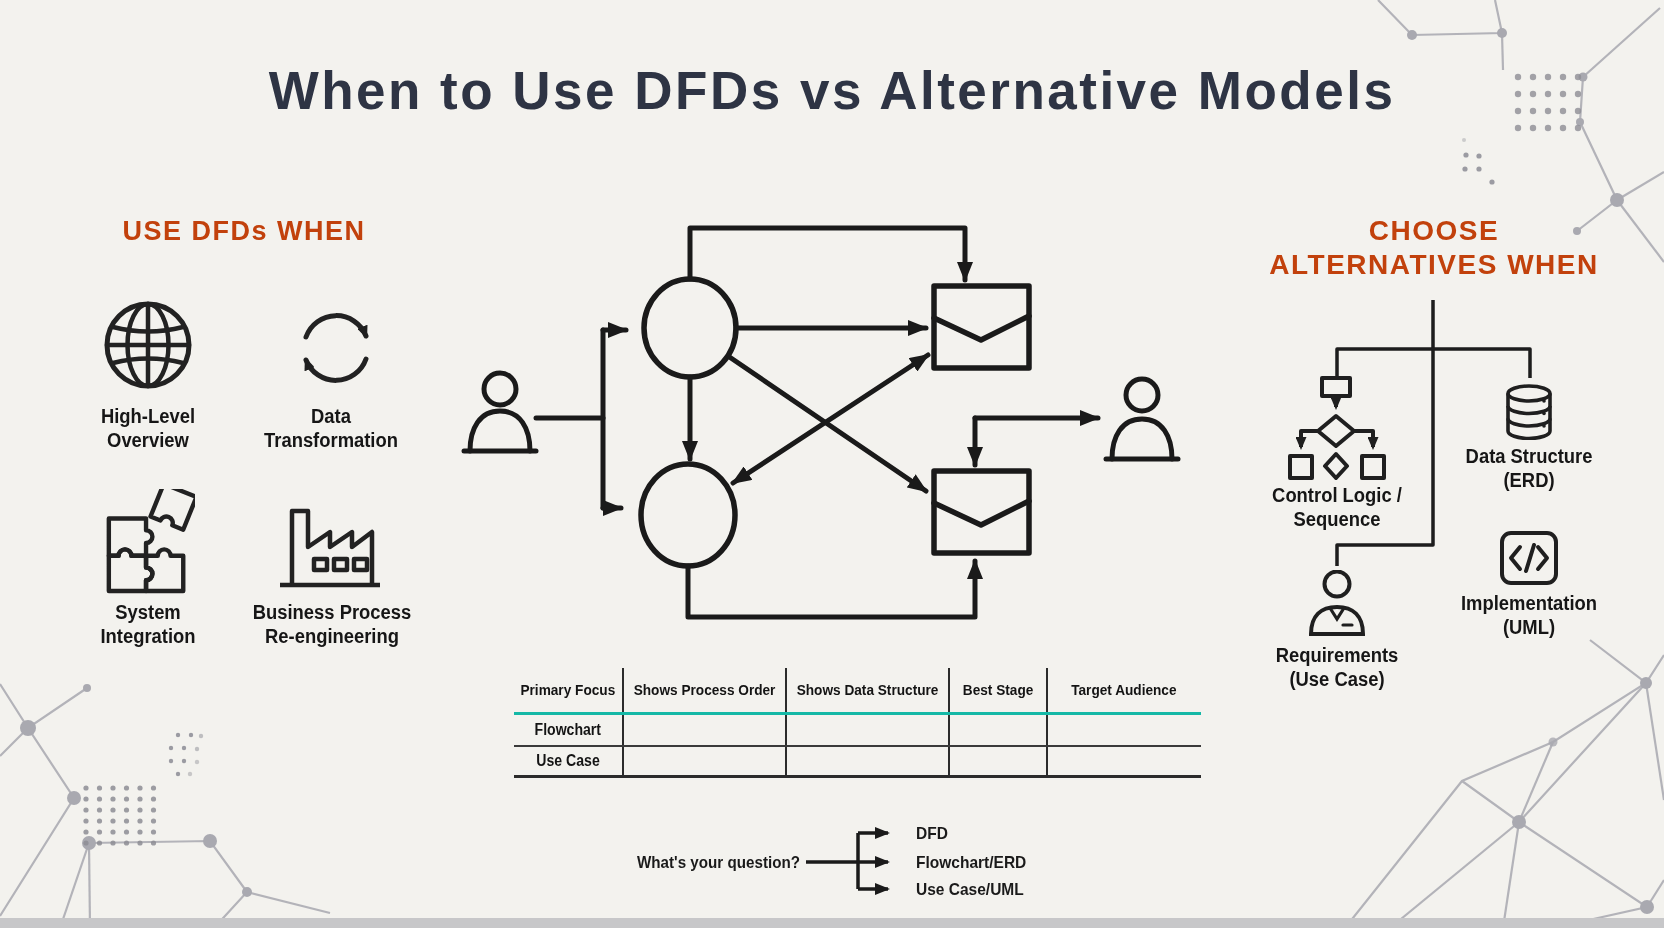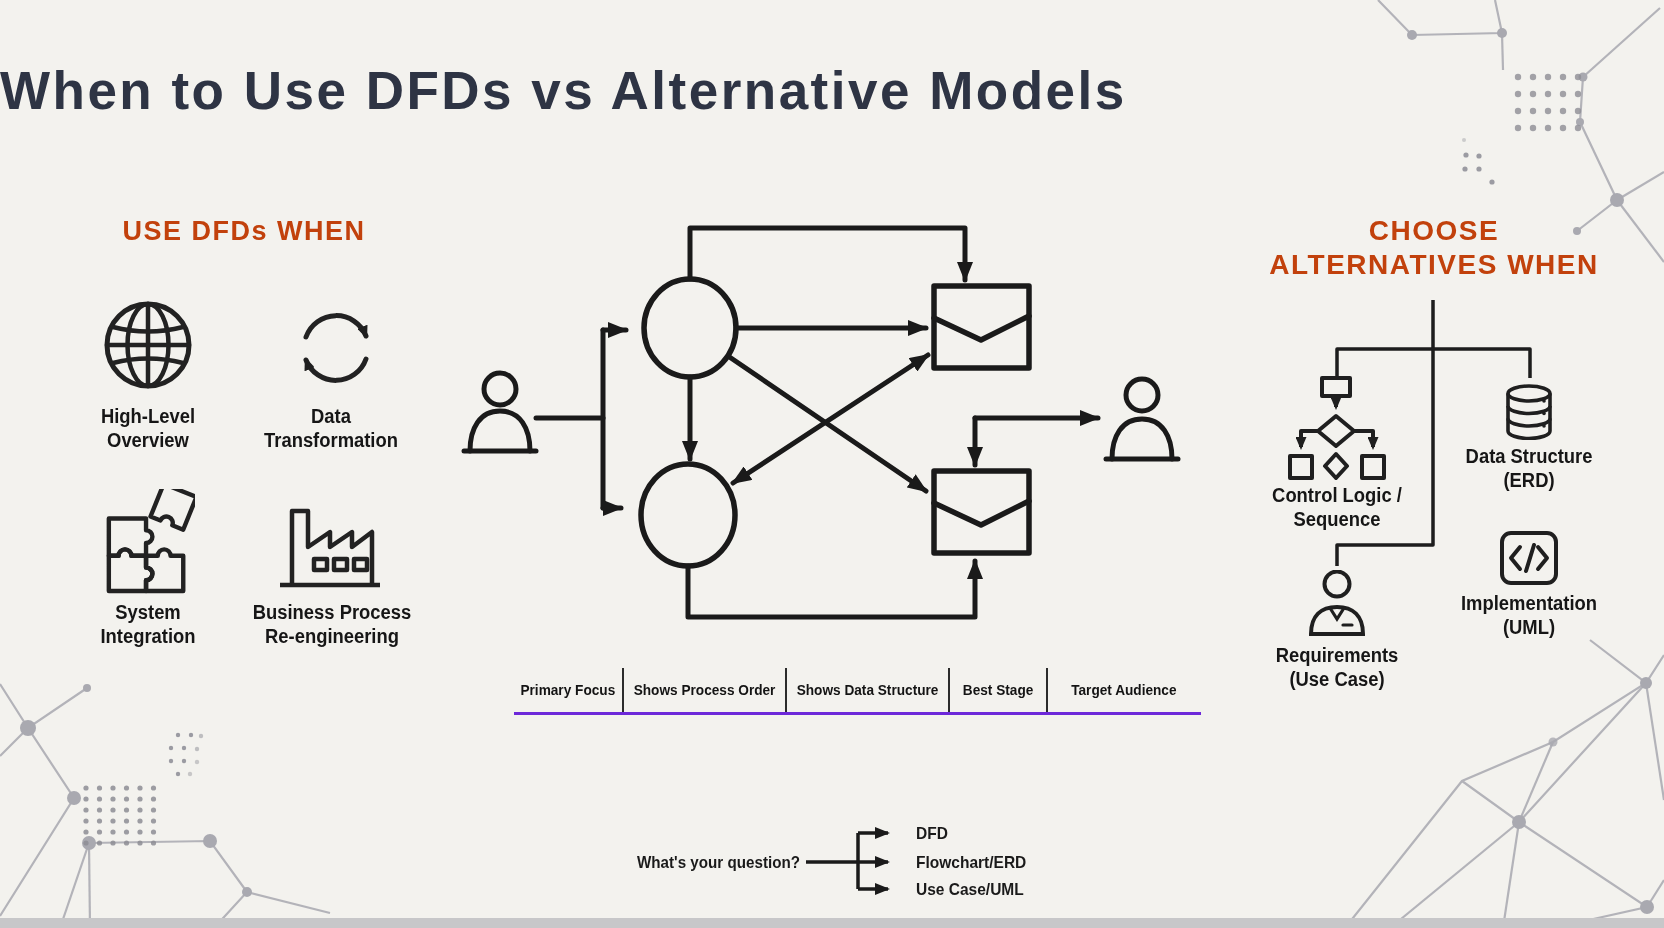--- a/index.html
+++ b/index.html
@@ -1,30 +1,30 @@
 <!DOCTYPE html>
 <html><head>
 <meta charset="utf-8">
 <style>
   html,body{margin:0;padding:0;background:#e8e7e4;}
   #canvas{position:relative;width:1664px;height:928px;background:#f3f2ee;overflow:hidden;
           font-family:"Liberation Sans",sans-serif;}
   #art{position:absolute;left:0;top:0;}
   .txt{position:absolute;color:#1a1a1a;font-weight:700;}
-  .title{left:0;top:60px;width:1664px;text-align:left;font-size:53px;letter-spacing:2.5px;
+  .title{left:0;top:60px;width:1664px;text-align:center;font-size:53px;letter-spacing:2.5px;
          color:#2e3444;font-weight:700;}
   .sec-h{font-size:27px;letter-spacing:1.5px;color:#c2410c;text-align:center;}
   .lbl{font-size:20px;line-height:23.5px;text-align:center;transform:scaleX(.92);transform-origin:center;color:#161616;}
   .icon{position:absolute;}
   .icon svg{display:block;width:100%;height:100%;}
   .q{font-size:16.5px;transform:scaleX(.92);transform-origin:right center;text-align:right;}
   .opt{font-size:16.5px;transform:scaleX(.94);transform-origin:left center;text-align:left;}
   table.cmp{position:absolute;left:514px;top:668px;border-collapse:collapse;table-layout:fixed;}
   table.cmp th,table.cmp td{padding:0;margin:0;text-align:center;vertical-align:middle;color:#141414;}
-  table.cmp th{height:44px;border-bottom:3px solid #6d28d9;font-size:15.5px;}
+  table.cmp th{height:44px;border-bottom:3px solid #14b8a6;font-size:15.5px;}
   table.cmp td{height:28px;border-bottom:2px solid #3a3a3a;font-size:16px;font-weight:700;}
   table.cmp tr.r1 td{height:30px;}
   table.cmp tr.r3 td{border-bottom:3px solid #2b2b2b;}
   table.cmp th+th, table.cmp td+td{border-left:2px solid #2b2b2b;}
   table.cmp .cnd{display:inline-block;transform:scaleX(.88);transform-origin:center;white-space:nowrap;}
 </style>
 </head>
 <body>
 
 <div id="canvas">
@@ -372,20 +372,34 @@
     <thead>
       <tr>
         <th><span class="cnd">Primary Focus</span></th>
         <th><span class="cnd">Shows Process Order</span></th>
         <th><span class="cnd">Shows Data Structure</span></th>
         <th><span class="cnd">Best Stage</span></th>
         <th><span class="cnd">Target Audience</span></th>
       </tr>
     </thead>
     <tbody>
+      <tr class="r1">
+        <td><span class="cnd">Flowchart</span></td>
+        <td></td>
+        <td></td>
+        <td></td>
+        <td></td>
+      </tr>
+      <tr class="r3">
+        <td><span class="cnd">Use Case</span></td>
+        <td></td>
+        <td></td>
+        <td></td>
+        <td></td>
+      </tr>
     </tbody>
   </table>
 
   <div class="txt q" style="left:600px;top:853px;width:200px;">What's your question?</div>
   <div class="txt opt" style="left:916px;top:824px;width:160px;">DFD</div>
   <div class="txt opt" style="left:916px;top:853px;width:160px;">Flowchart/ERD</div>
   <div class="txt opt" style="left:916px;top:880px;width:160px;">Use Case/UML</div>
 
 </div>
 

